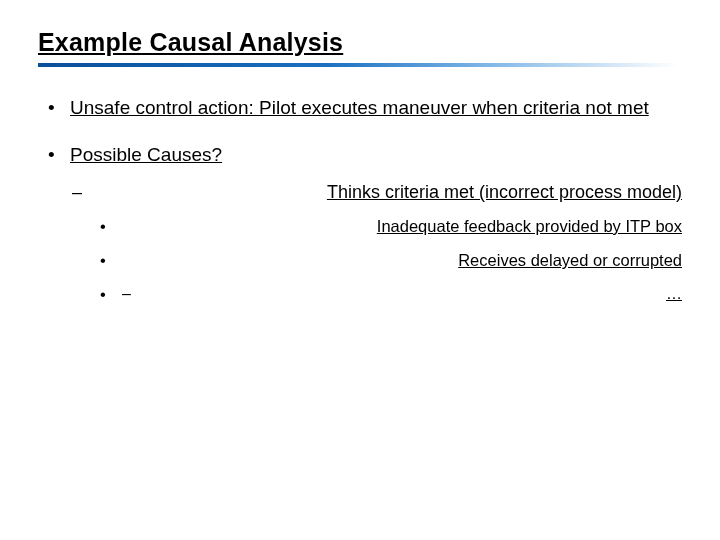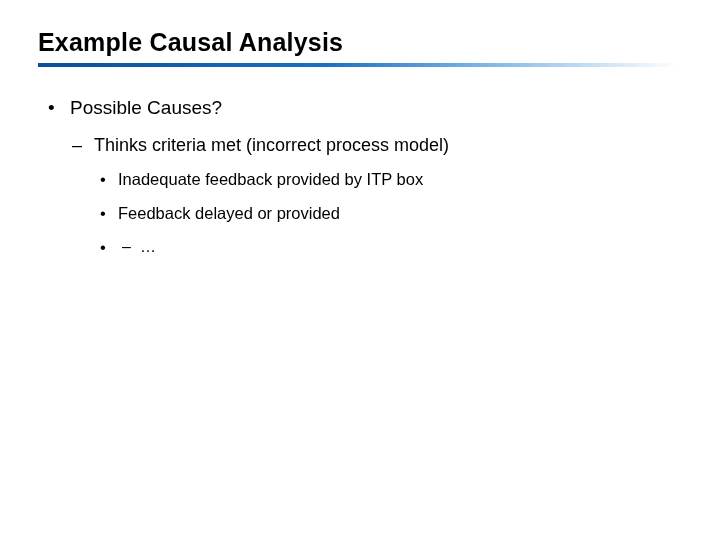--- a/index.html
+++ b/index.html
@@ -7,20 +7,21 @@
     width: 720px;
     height: 540px;
     background: #ffffff;
     font-family: Arial, Helvetica, sans-serif;
     color: #000000;
     overflow: hidden;
     position: relative;
   }
   .slide {
     padding: 28px 38px 20px 38px;
+    text-decoration: underline;
   }
   .title {
     font-size: 25px;
     font-weight: bold;
     margin-bottom: 6px;
     letter-spacing: 0.2px;
   }
   .rule {
     height: 4px;
     width: 640px;
@@ -41,20 +42,21 @@
     content: "•";
     position: absolute;
     left: 10px;
     top: 0;
     font-size: 19px;
   }
   ul.level2 {
     list-style: none;
     font-size: 18px;
     margin-top: 14px;
+    text-align: right;
   }
   ul.level2 > li {
     position: relative;
     padding-left: 24px;
     margin-bottom: 12px;
   }
   ul.level2 > li::before {
     content: "–";
     position: absolute;
     left: 2px;
@@ -96,32 +98,35 @@
 </head>
 <body>
 
 <div class="slide">
 
   <div class="title">Example Causal Analysis</div>
   <div class="rule"></div>
 
   <ul class="level1">
     <li>
+      <span>Unsafe control action: Pilot executes maneuver when criteria not met</span>
+    </li>
+    <li>
       <span>Possible Causes?</span>
 
       <ul class="level2">
         <li>
           <span>Thinks criteria met (incorrect process model)</span>
 
           <ul class="level3">
             <li>
               <span>Inadequate feedback provided by ITP box</span>
             </li>
             <li>
-              <span>Feedback delayed or provided</span>
+              <span>Receives delayed or corrupted</span>
             </li>
             <li>
 
               <ul class="level4">
                 <li>
                   <span>…</span>
                 </li>
               </ul>
             </li>
           </ul>

